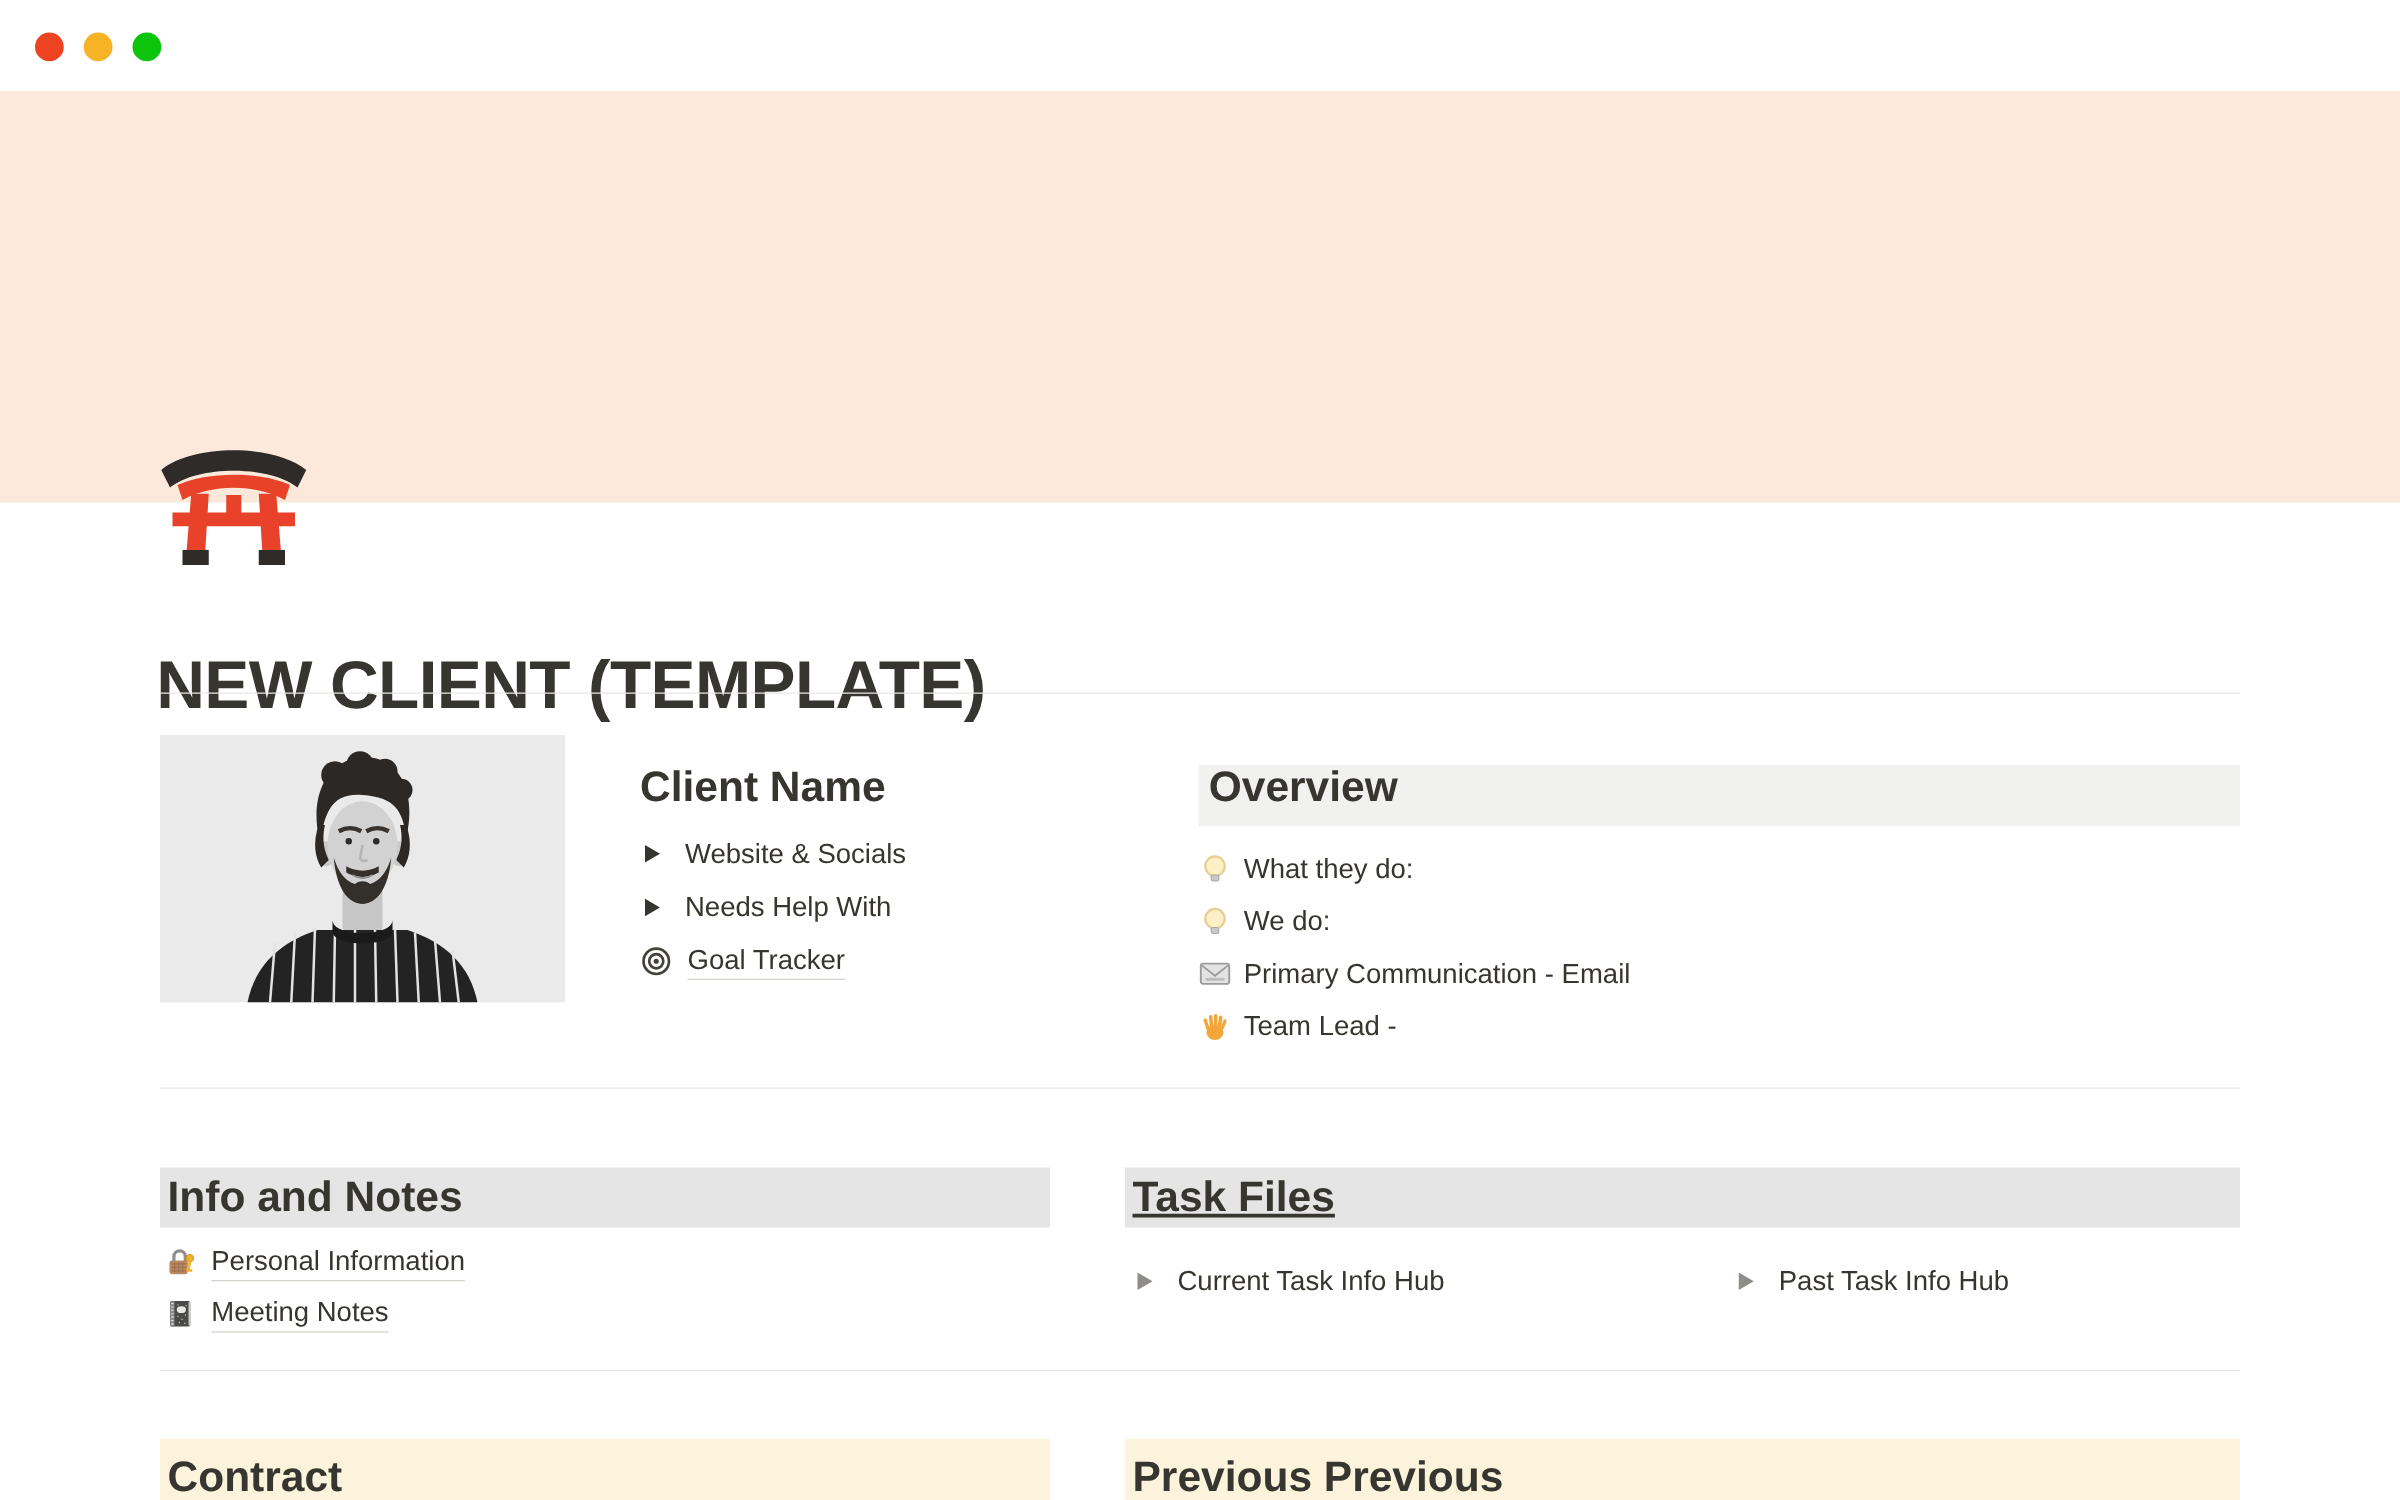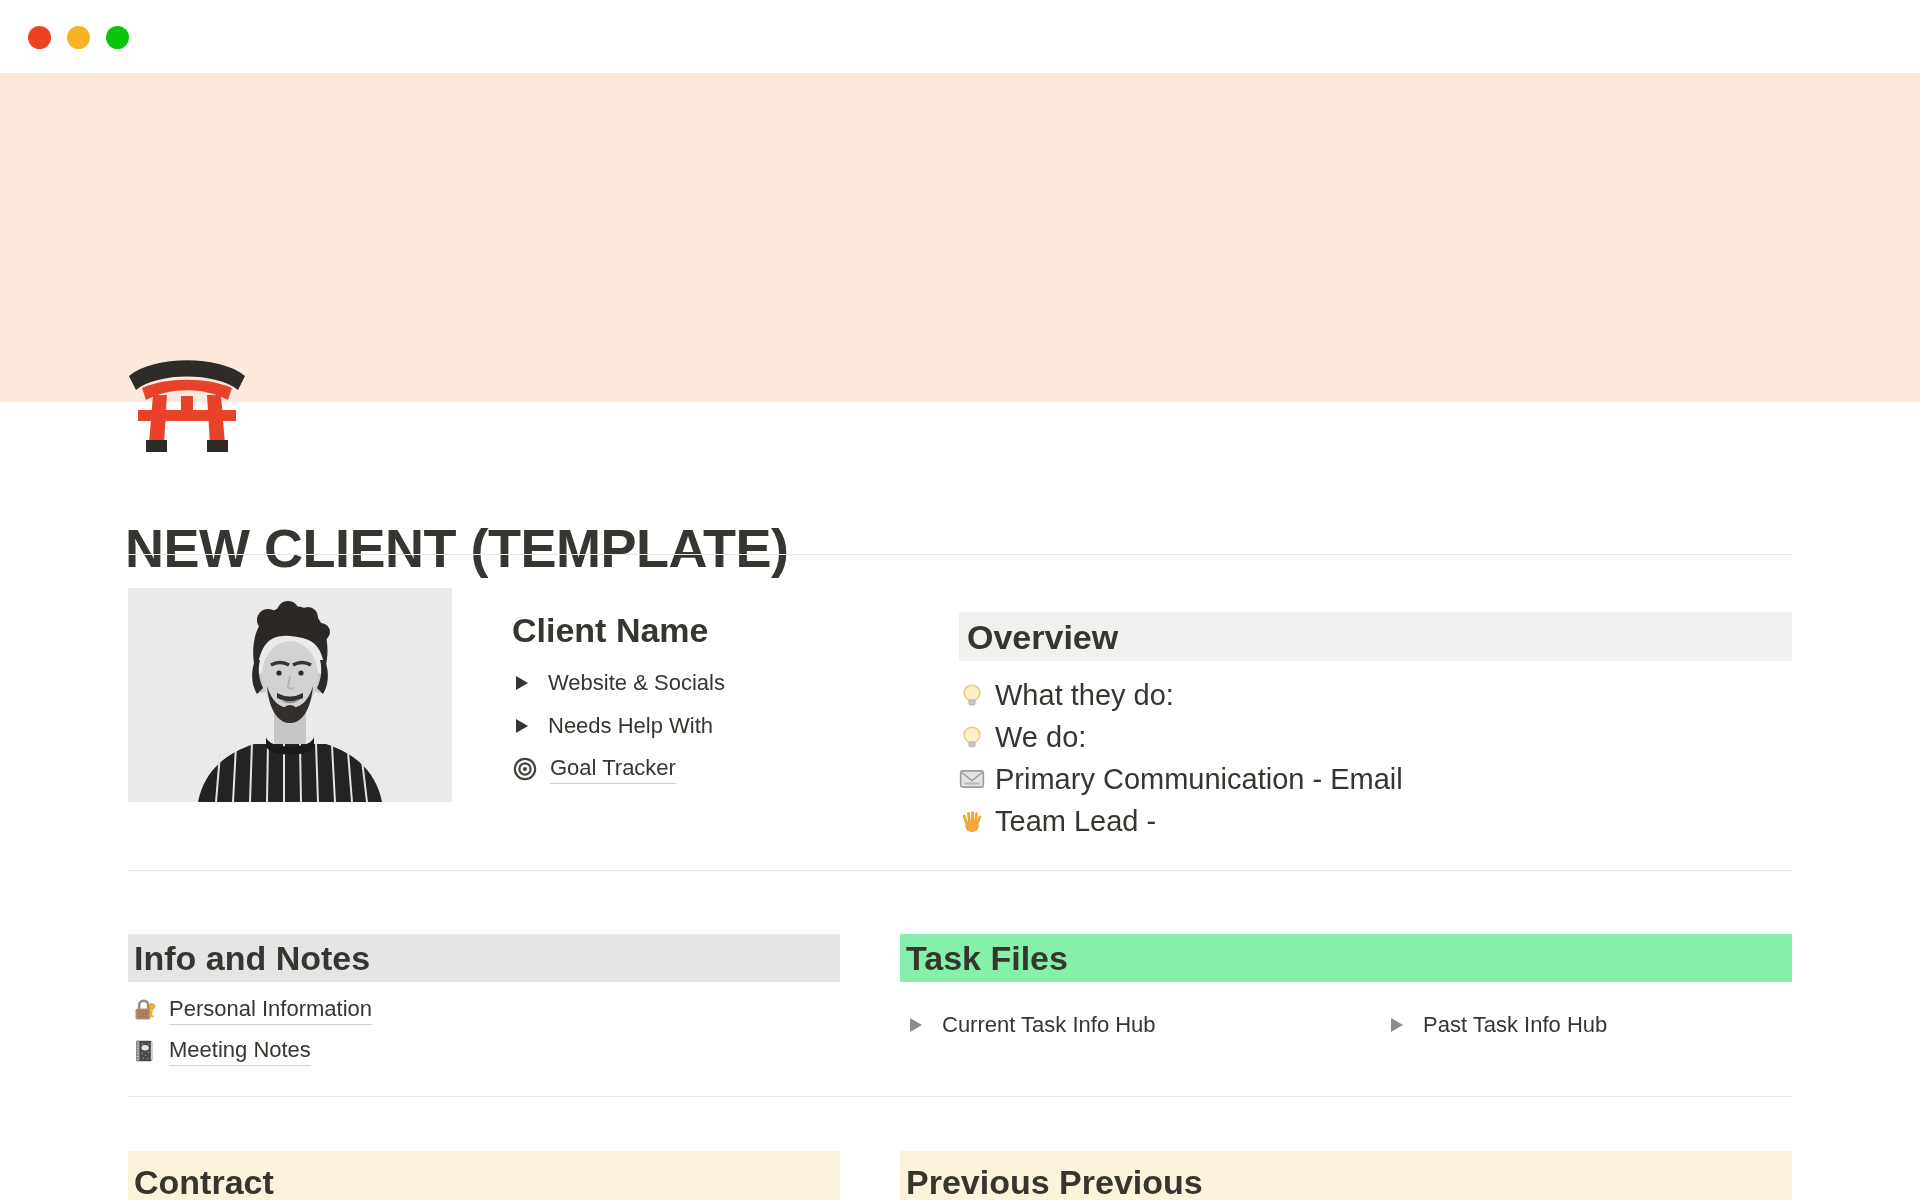--- a/index.html
+++ b/index.html
@@ -28,31 +28,31 @@
   .row-item { display:flex; align-items:center; height:30px; margin-bottom:13px;
               font-size:22px; }
   .tri { width:0; height:0; border-style:solid; border-width:7px 0 7px 12px;
          border-color:transparent transparent transparent #37352f;
          margin:0 20px 0 4px; flex:none; }
   .tri.gray { border-left-color:#8e8d89; }
   .icon24 { width:26px; height:26px; flex:none; margin-right:12px; }
   .link-text { border-bottom:1.5px solid #d4d2cc; padding-bottom:2px; cursor:pointer; }
 
   .overview-col { left:959px; top:612px; width:833px; }
-  .band { height:49px; background:#f1f1ef; display:flex; align-items:center;
+  .band { height:49px; background:#f1f1ef; display:flex; align-items:flex-start;
           padding-left:8px; }
   .ov-items { margin-top:13px; }
-  .ov-row { display:flex; align-items:center; height:42px; font-size:29px; }
+  .ov-row { display:flex; align-items:center; height:42px; font-size:22px; }
   .ov-row .icon24 { margin-right:10px; }
 
   
   .green-band  { left:128px; top:934px; width:712px; height:48px; background:#e5e5e5;
                  display:flex; align-items:center; padding-left:6px; }
-  .blue-band   { left:900px; top:934px; width:892px; height:48px; background:#86efac;
-                 display:flex; align-items:center; padding-left:6px; }
+  .blue-band   { left:900px; top:934px; width:892px; height:48px; background:#e5e5e5;
+                 display:flex; align-items:center; padding-left:6px;text-decoration:underline; }
   .info-links  { left:131px; top:993px; }
   .info-row    { display:flex; align-items:center; height:34px; margin-bottom:7px;
                  font-size:22px; }
   .task-toggle { top:1010px; display:flex; align-items:center; height:30px;
                  font-size:22px; }
 
   
   .yellow-left  { left:128px; top:1151px; width:712px; height:70px; background:#fbf3db;
                   padding:13px 0 0 6px; }
   .yellow-right { left:900px; top:1151px; width:892px; height:70px; background:#fbf3db;

